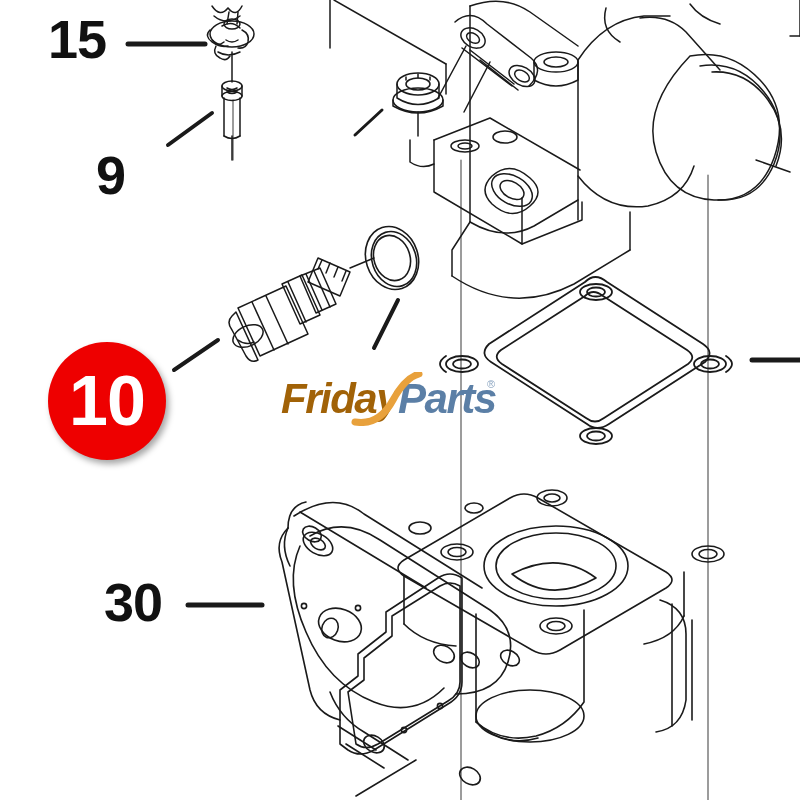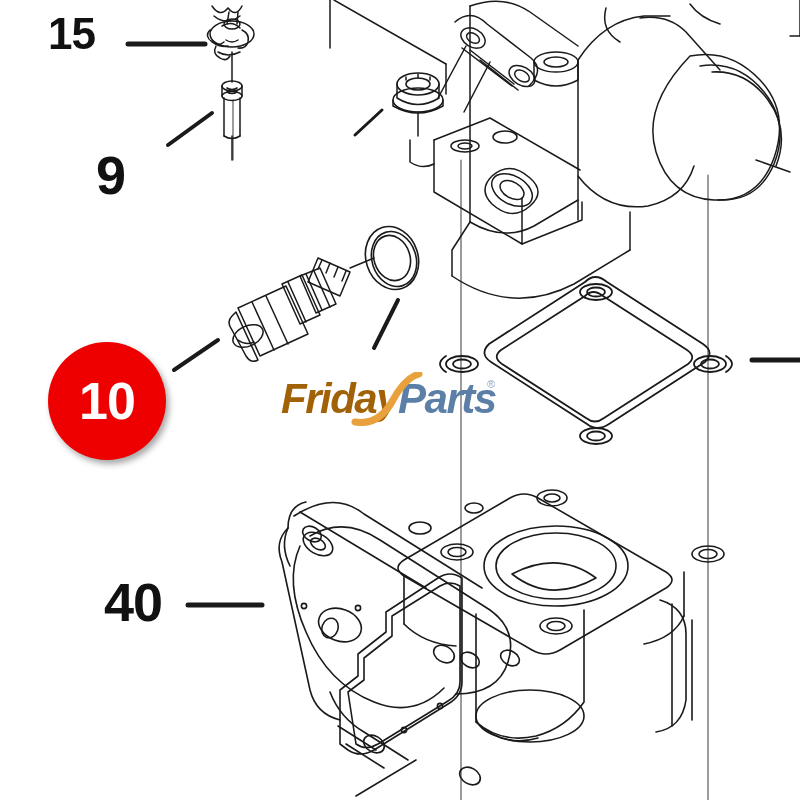--- a/index.html
+++ b/index.html
@@ -24,41 +24,41 @@
   }
   .callout-label {
     position: absolute;
     font-family: "Liberation Sans", sans-serif;
     font-weight: bold;
     color: #111111;
     line-height: 1;
     white-space: nowrap;
     user-select: none;
   }
-  #label-15 { left: 48px;  top: 12px;  font-size: 44px; letter-spacing: -1px; }
+  #label-15 { left: 48px;  top: 12px;  font-size: 54px; letter-spacing: -1px; }
   #label-9  { left: 96px;  top: 148px; font-size: 54px; }
   #label-16 { left: 272px; top: 176px; font-size: 54px; letter-spacing: -1px; }
   #label-20 { left: 104px; top: 575px; font-size: 54px; letter-spacing: -1px; }
 
   #badge-10 {
     position: absolute;
     left: 48px;
     top: 342px;
     width: 118px;
     height: 118px;
     border-radius: 50%;
     display: flex;
     align-items: center;
     justify-content: center;
     box-shadow: 3px 4px 6px rgba(0,0,0,0.35);
   }
   #badge-10-number {
     font-family: "Liberation Sans", sans-serif;
     font-weight: bold;
-    font-size: 52px;
+    font-size: 70px;
     color: #ffffff;
     line-height: 1;
     letter-spacing: -1px;
     user-select: none;
   }
 
   #watermark {
     position: absolute;
     left: 281px;
     top: 378px;
@@ -345,21 +345,21 @@
       </g>
 
     </g>
   </svg>
 
   <div class="callout-label" id="label-15">15</div>
 
   <div class="callout-label" id="label-9">9</div>
 
 
-  <div class="callout-label" id="label-20">40</div>
+  <div class="callout-label" id="label-20">30</div>
 
   <div id="badge-10" style="background: rgb(238, 0, 0);">
     <span id="badge-10-number" style="color: rgb(255, 255, 255);">10</span>
   </div>
 
   <div id="watermark">
     <span class="wm-a" style="color: #a16207;">Friday</span><span class="wm-b" style="color: rgb(91, 127, 166);">Parts</span>
   </div>
   <svg id="wm-swoosh" viewBox="0 0 74 54">
     <path d="M6 50 Q 30 54 44 28 Q 56 6 70 2" fill="none" stroke="#e8a13c" stroke-width="7" stroke-linecap="round"></path>

